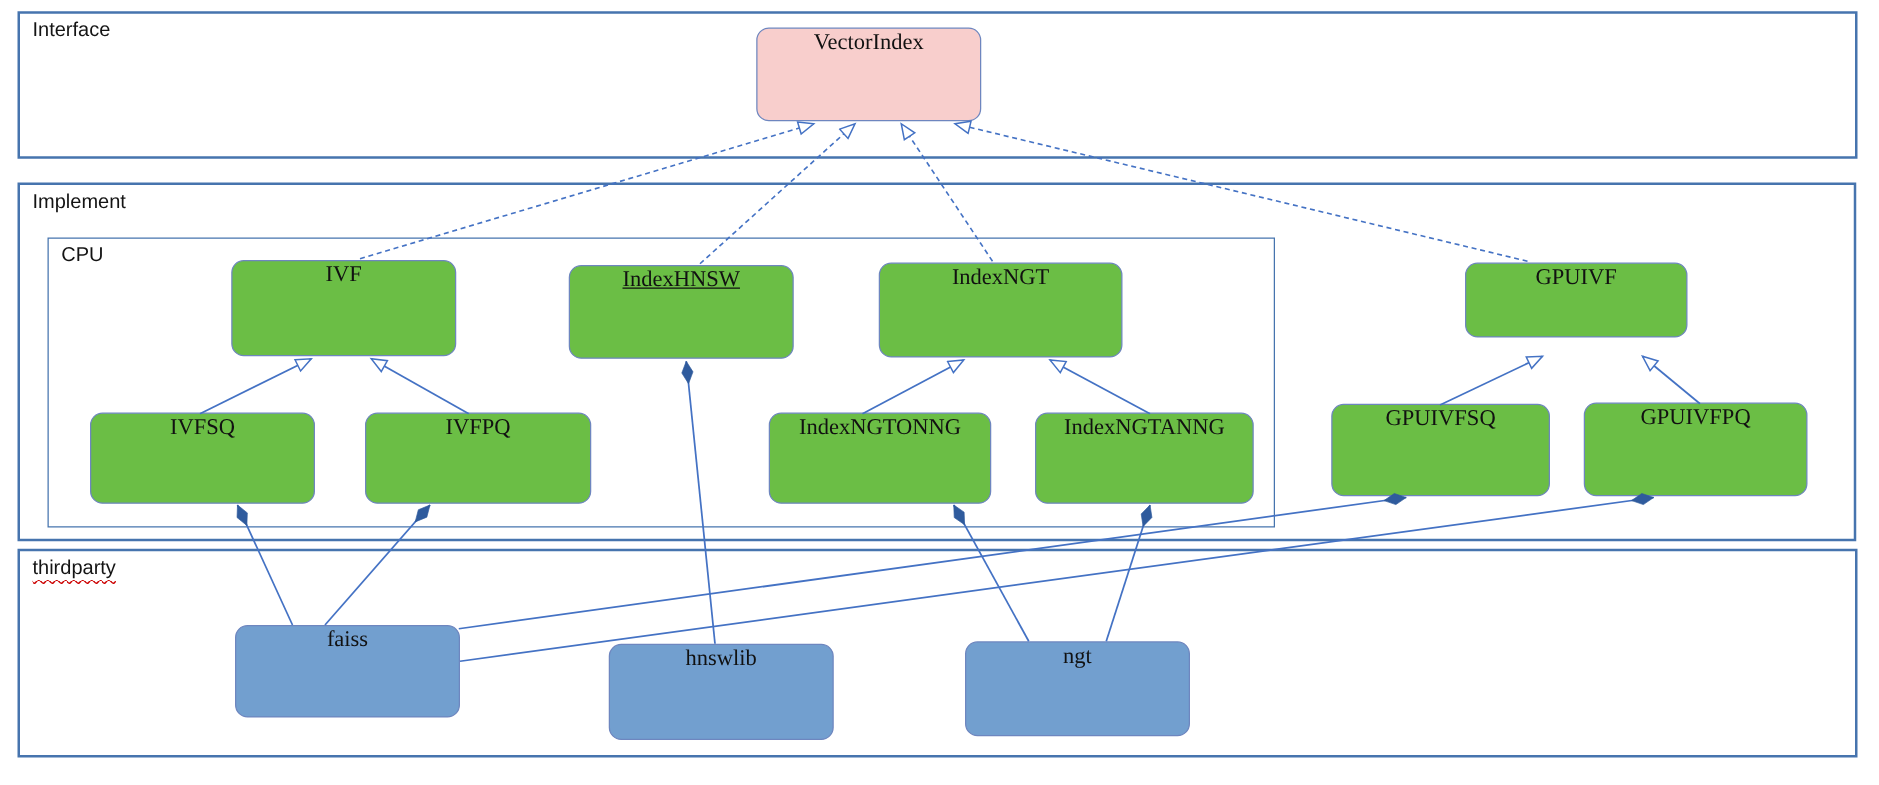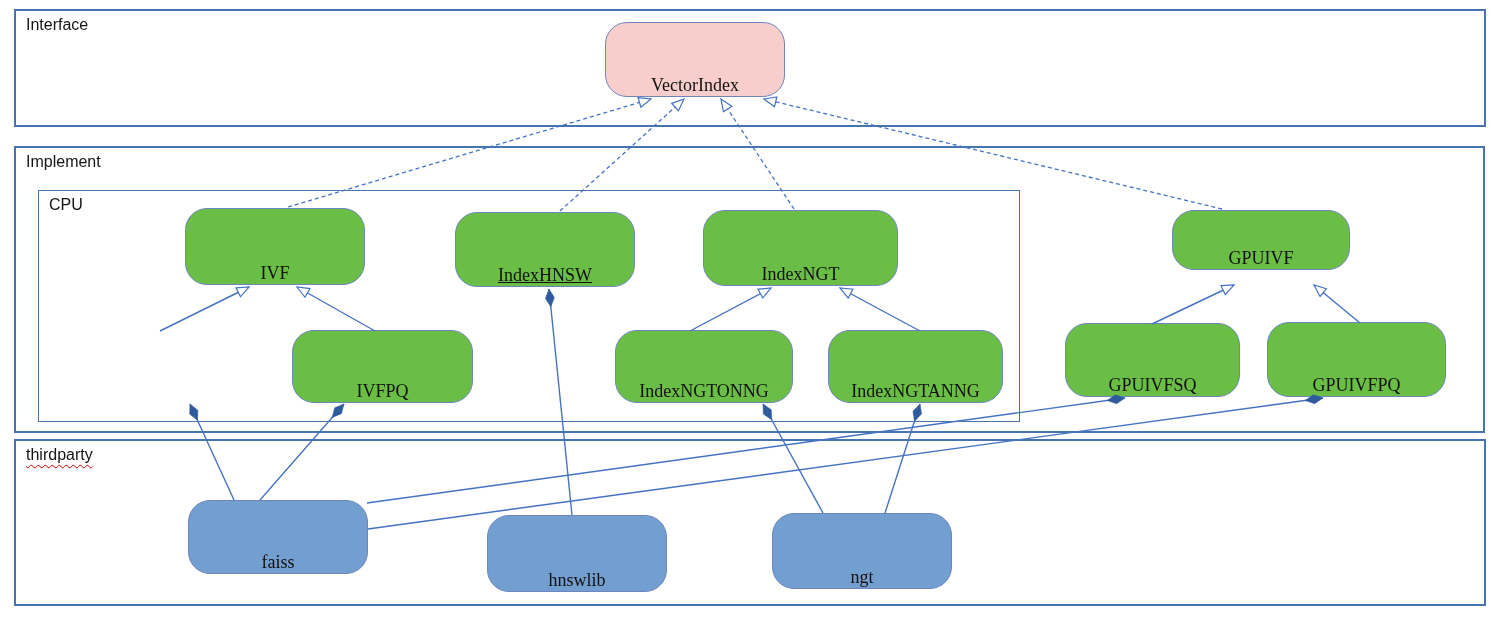--- a/index.html
+++ b/index.html
@@ -18,22 +18,22 @@
   }
   .squiggle {
     text-decoration-line:underline;
     text-decoration-style:wavy;
     text-decoration-color:#cc0000;
     text-decoration-thickness:1px;
     text-underline-offset:4px;
   }
   .node {
     position:absolute; box-sizing:border-box;
-    border:1.5px solid #6e86bf; border-radius:22px;
-    display:flex; align-items:flex-end; justify-content:center;
+    border:1.5px solid #6e86bf; border-radius:10px;
+    display:flex; align-items:flex-start; justify-content:center;
     font-family:"Liberation Serif", serif; font-size:18px; color:#111111;
     z-index:2;
   }
   .node.green { background:#6bbe45; }
   .node.blue  { background:#729fcf; }
   .node.pink  { background:#f8cecc; }
   svg.edges {
     position:absolute; left:0; top:0; z-index:3; pointer-events:none;
   }
   svg.edges line { stroke:#4472c4; stroke-width:1.4; }
@@ -74,20 +74,23 @@
   </div>
 
   <div class="node green" style="left:703px; top:210px; width:195px; height:76px;">
     <span>IndexNGT</span>
   </div>
 
   <div class="node green" style="left:1172px; top:210px; width:178px; height:60px;">
     <span>GPUIVF</span>
   </div>
 
+  <div class="node green" style="left:72px; top:330px; width:180px; height:73px;">
+    <span>IVFSQ</span>
+  </div>
 
   <div class="node green" style="left:292px; top:330px; width:181px; height:73px;">
     <span>IVFPQ</span>
   </div>
 
   <div class="node green" style="left:615px; top:330px; width:178px; height:73px;">
     <span>IndexNGTONNG</span>
   </div>
 
   <div class="node green" style="left:828px; top:330px; width:175px; height:73px;">

